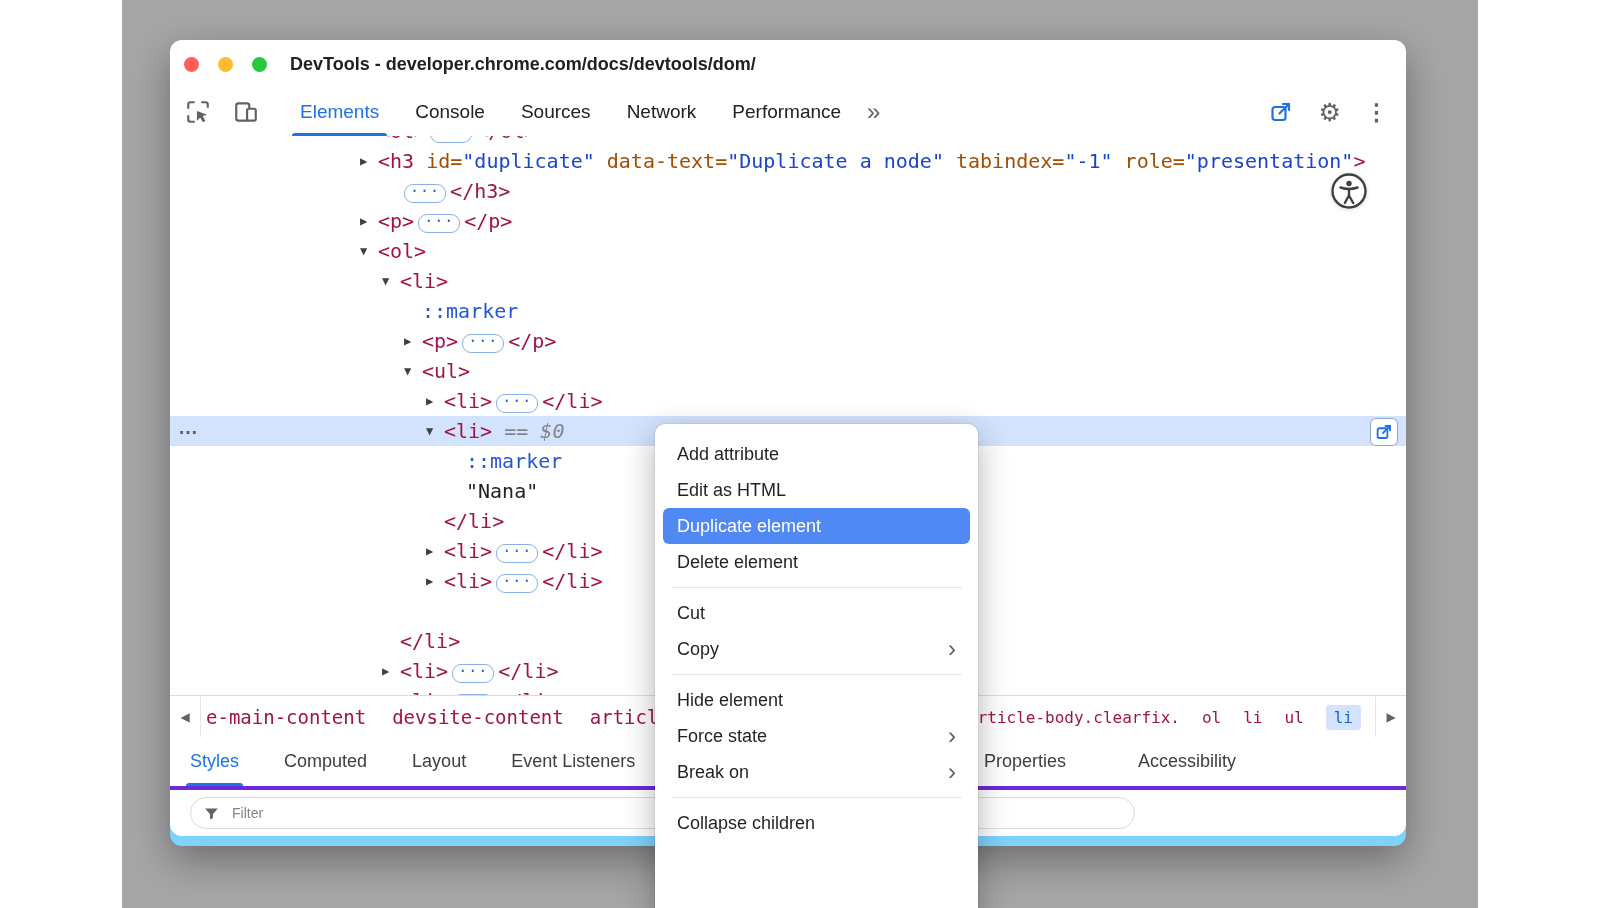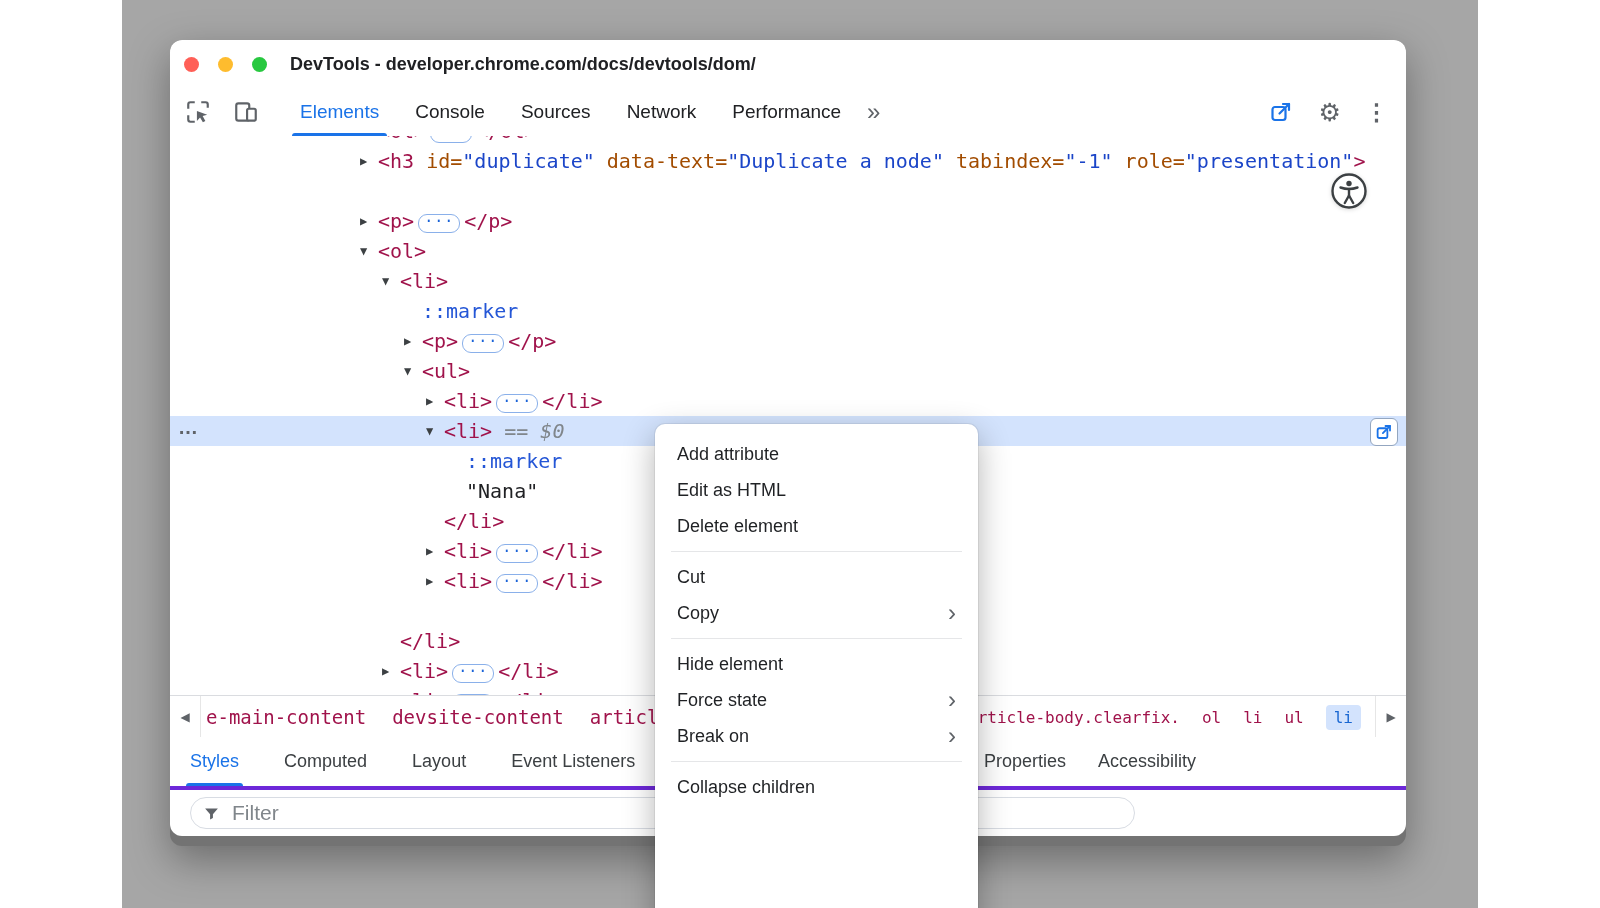--- a/index.html
+++ b/index.html
@@ -1,19 +1,19 @@
 <!DOCTYPE html>
 <html style="--c-accent: #1a73e8; --c-menu-highlight: #5189f4; --c-selection: #d3e3fd; --c-tag: #a0134b; --c-attribute: #a24c00; --c-value: #1b45c8; --c-pseudo: #2456d6; --c-backdrop: #a6a6a6; --c-traffic-red: #ff5f57; --c-traffic-yellow: #febc2e; --c-traffic-green: #28c840; --c-crumb-chip-bg: #d3e3fd; --c-crumb-chip-text: #1967d2;"><head>
 <meta charset="utf-8">
 <style>
   html,body{margin:0;padding:0;background:#fff;}
   #page{position:relative;width:1600px;height:908px;background:#fff;overflow:hidden;
         font-family:"Liberation Sans",sans-serif;color:#202124;}
   #backdrop{position:absolute;left:122px;top:0;width:1356px;height:908px;background:var(--c-backdrop);}
-  #win{position:absolute;left:170px;top:40px;width:1236px;height:806px;background:#737373;
+  #win{position:absolute;left:170px;top:40px;width:1236px;height:806px;background:#7dd3fc;
        border-radius:12px;box-shadow:0 14px 40px rgba(0,0,0,.35);}
   
   #titlebar{position:absolute;left:0;top:0;right:0;height:48px;border-bottom:1px solid #ececec;
             display:flex;align-items:center;border-radius:12px 12px 0 0;background:#fff;}
   .lights{display:flex;gap:19px;padding-left:14px;}
   .tl{width:15px;height:15px;border-radius:50%;}
   .tl.red{background:var(--c-traffic-red);} .tl.yel{background:var(--c-traffic-yellow);} .tl.grn{background:var(--c-traffic-green);}
   .win-title{margin-left:23px;font-size:18px;font-weight:bold;color:#202124;}
   
   #toolbar{position:absolute;left:0;top:48px;right:0;height:48px;border-bottom:1px solid #dadce0;
@@ -56,30 +56,30 @@
   #crumbs-left{position:absolute;left:5px;top:0;height:100%;display:flex;align-items:center;gap:26px;
                font-family:"DejaVu Sans Mono",monospace;font-size:19px;color:var(--c-tag);}
   #crumbs-right{position:absolute;right:14px;top:0;height:100%;display:flex;align-items:center;gap:22px;
                 font-family:"DejaVu Sans Mono",monospace;font-size:16px;color:var(--c-tag);}
   .crumb{white-space:nowrap;}
   .crumb.chip{background:var(--c-crumb-chip-bg);color:var(--c-crumb-chip-text);padding:3px 8px;border-radius:4px;}
   
   #stabs{position:absolute;left:0;top:697px;right:0;height:53px;border-bottom:4px solid #6d28d9;
          background:#fff;font-size:18px;box-sizing:border-box;}
   #stabs-left{position:absolute;left:20px;top:0;height:100%;display:flex;gap:45px;align-items:center;}
-  #stabs-right{position:absolute;left:814px;top:0;height:100%;display:flex;gap:32px;align-items:center;}
+  #stabs-right{position:absolute;left:814px;top:0;height:100%;display:flex;gap:72px;align-items:center;}
   .stab{color:#3c4043;height:100%;display:flex;align-items:center;position:relative;white-space:nowrap;}
   .stab.active{color:var(--c-accent);}
   .stab.active::after{content:"";position:absolute;left:-4px;right:-4px;bottom:0;height:3px;
                       background:var(--c-accent);border-radius:3px 3px 0 0;}
   
   #filterbar{position:absolute;left:0;top:750px;right:0;height:46px;background:#fff;border-radius:0 0 12px 12px;}
   #filter-pill{position:absolute;left:20px;top:7px;width:945px;height:32px;border:1px solid #d8dce3;
                border-radius:16px;background:#fff;display:flex;align-items:center;padding-left:12px;gap:10px;box-sizing:border-box;}
-  #filter-input{border:none;outline:none;font-size:21px;color:#202124;width:300px;font-family:"Liberation Sans",sans-serif;background:transparent;}
+  #filter-input{border:none;outline:none;font-size:14px;color:#202124;width:300px;font-family:"Liberation Sans",sans-serif;background:transparent;}
   #filter-input::placeholder{color:#80868b;}
   #filter-right{position:absolute;right:12px;top:0;height:100%;display:flex;align-items:center;gap:18px;}
   .toggle-txt{font-size:16px;color:#3c4043;}
   .plus{font-size:28px;font-weight:300;color:#3c4043;margin:0 2px;line-height:1;}
   .vdiv{width:1px;height:20px;background:#dadce0;}
   
   #menu{position:absolute;left:655px;top:424px;width:323px;height:572px;background:#fff;
         border-radius:10px 10px 3px 3px;box-shadow:0 10px 32px rgba(0,0,0,.30),0 0 0 1px rgba(0,0,0,.06);
         padding-top:12px;overflow:hidden;z-index:60;font-size:18px;color:#1f2124;box-sizing:border-box;}
   .mi{height:36px;display:flex;align-items:center;justify-content:space-between;padding:0 22px;}
@@ -142,20 +142,23 @@
     </div>
 
     <div id="tree">
         <div class="trow" style="top: -20px;">
           <span class="arrow" style="left: 190px;">▶</span>
           <span class="rcontent" style="left: 208px;"><span class="sg-tag">&lt;ol&gt;</span><span class="sg-badge">···</span><span class="sg-tag">&lt;/ol&gt;</span></span>
         </div>
         <div class="trow" style="top: 10px;">
           <span class="arrow" style="left: 190px;">▶</span>
           <span class="rcontent" style="left: 208px;"><span class="sg-tag">&lt;h3</span><span class="sg-attr"> id=</span><span class="sg-val">"duplicate"</span><span class="sg-attr"> data-text=</span><span class="sg-val">"Duplicate a node"</span><span class="sg-attr"> tabindex=</span><span class="sg-val">"-1"</span><span class="sg-attr"> role=</span><span class="sg-val">"presentation"</span><span class="sg-tag">&gt;</span></span>
+        </div>
+        <div class="trow" style="top: 40px;">
+          <span class="rcontent" style="left: 230px;"><span class="sg-badge">···</span><span class="sg-tag">&lt;/h3&gt;</span></span>
         </div>
         <div class="trow" style="top: 70px;">
           <span class="arrow" style="left: 190px;">▶</span>
           <span class="rcontent" style="left: 208px;"><span class="sg-tag">&lt;p&gt;</span><span class="sg-badge">···</span><span class="sg-tag">&lt;/p&gt;</span></span>
         </div>
         <div class="trow" style="top: 100px;">
           <span class="arrow" style="left: 190px;">▼</span>
           <span class="rcontent" style="left: 208px;"><span class="sg-tag">&lt;ol&gt;</span></span>
         </div>
         <div class="trow" style="top: 130px;">
@@ -273,20 +276,23 @@
     </div>
   </div>
 
   <div id="menu">
       <div class="mi">
         <span>Add attribute</span>
       </div>
       <div class="mi">
         <span>Edit as HTML</span>
       </div>
+      <div class="mi hl">
+        <span>Duplicate element</span>
+      </div>
       <div class="mi">
         <span>Delete element</span>
       </div>
       <div class="msep"></div>
       <div class="mi">
         <span>Cut</span>
       </div>
       <div class="mi">
         <span>Copy</span>
         <span class="chev">›</span>

